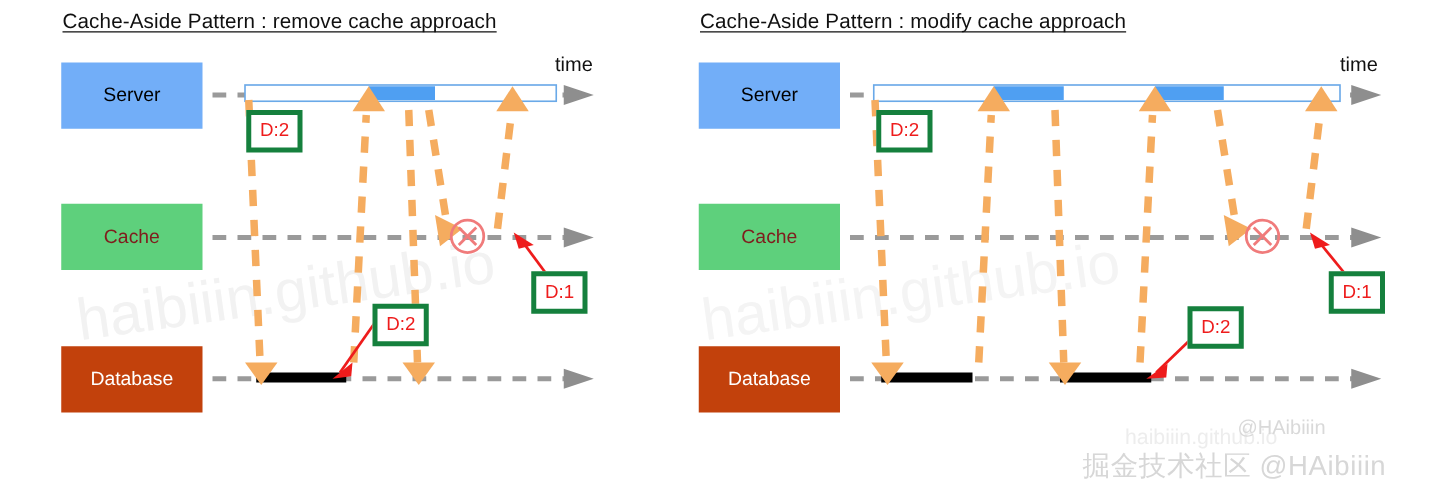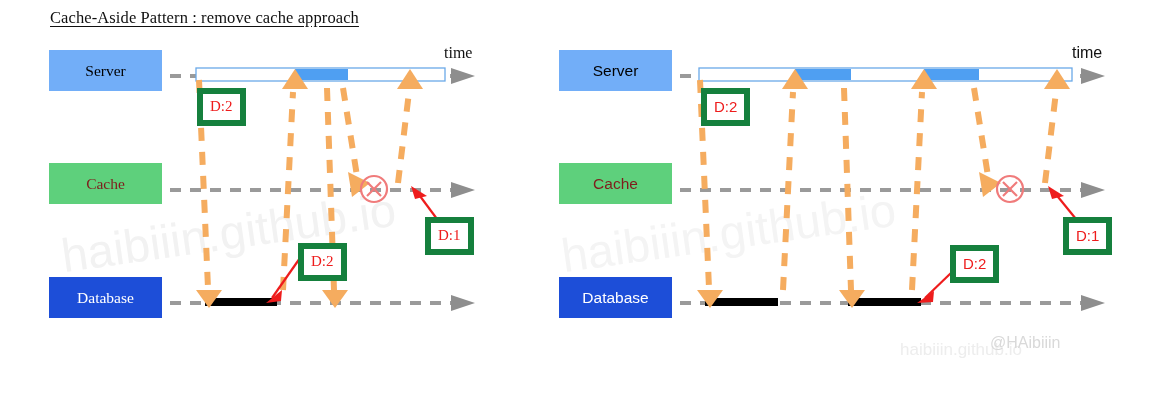--- a/index.html
+++ b/index.html
@@ -3,48 +3,48 @@
 <meta charset="utf-8">
 <style>
   html,body{margin:0;padding:0;}
   body{
     width:1160px;height:400px;background:#ffffff;
     font-family:"Liberation Sans","DejaVu Sans",sans-serif;
     overflow:hidden;position:relative;
   }
   .stage{position:absolute;left:0;top:0;width:1160px;height:400px;}
   .panel{position:absolute;top:0;height:400px;}
-  #panel-left{left:0;width:530px;font-family:Liberation Serif, serif;}
+  #panel-left{left:0;width:530px;}
   #panel-right{left:510px;width:650px;}
 
   .panel-title{
     position:absolute;left:50px;top:8px;
     font-size:16.5px;color:#101010;
     text-decoration:underline;
     text-underline-offset:3px;
     white-space:nowrap;
     letter-spacing:.1px;
   }
 
   .lane-box{
-    position:absolute;width:113px;height:41px;
+    position:absolute;width:113px;height:53px;
     display:flex;align-items:center;justify-content:center;
     font-size:15.5px;line-height:1;
     box-sizing:border-box;
   }
   .lane-box.server{background:#72aef8;color:#000;}
   .lane-box.cache{background:#5ed07c;color:#7f1d1d;}
-  .lane-box.database{background:#1d4ed8;color:#ffffff;justify-content:center;}
+  .lane-box.database{background:#c2410c;color:#ffffff;justify-content:center;}
 
   .time-label{
     position:absolute;font-size:16px;color:#111;
   }
 
   .badge{
-    position:absolute;border:6px solid #15803d;background:#ffffff;
+    position:absolute;border:4px solid #15803d;background:#ffffff;
     color:#ee1c1c;font-size:15px;line-height:1;
     padding:5px 7px 6px 7px;box-sizing:border-box;
     white-space:nowrap;
   }
 
   svg.diagram{position:absolute;left:0;top:0;overflow:visible;}
 
   .watermark{
     position:absolute;color:#efefef;white-space:nowrap;
     pointer-events:none;user-select:none;
@@ -148,20 +148,21 @@
       </g>
     </svg>
 
     <div class="badge" style="left:197px;top:88px;">D:2</div>
     <div class="badge" style="left:298px;top:243px;">D:2</div>
     <div class="badge" style="left:425px;top:217px;">D:1</div>
   </div>
 
   <div class="panel" id="panel-right">
 
+    <div class="panel-title">Cache-Aside Pattern : modify cache approach</div>
 
     <div class="lane-box server" style="left:49px;top:50px;">
       <span>Server</span>
     </div>
     <div class="lane-box cache" style="left:49px;top:163px;">
       <span>Cache</span>
     </div>
     <div class="lane-box database" style="left:49px;top:277px;">
       <span>Database</span>
     </div>
@@ -222,14 +223,15 @@
         <line x1="566" y1="219" x2="544" y2="192"></line>
         <polygon points="538,186 554,196 542,199" fill="#ee1c1c" stroke="none"></polygon>
       </g>
     </svg>
 
     <div class="badge" style="left:191px;top:88px;">D:2</div>
     <div class="badge" style="left:440px;top:245px;">D:2</div>
     <div class="badge" style="left:553px;top:217px;">D:1</div>
   </div>
 
+  <div id="footer-credit">掘金技术社区 @HAibiiin</div>
 
 </div>
 
 </body></html>

